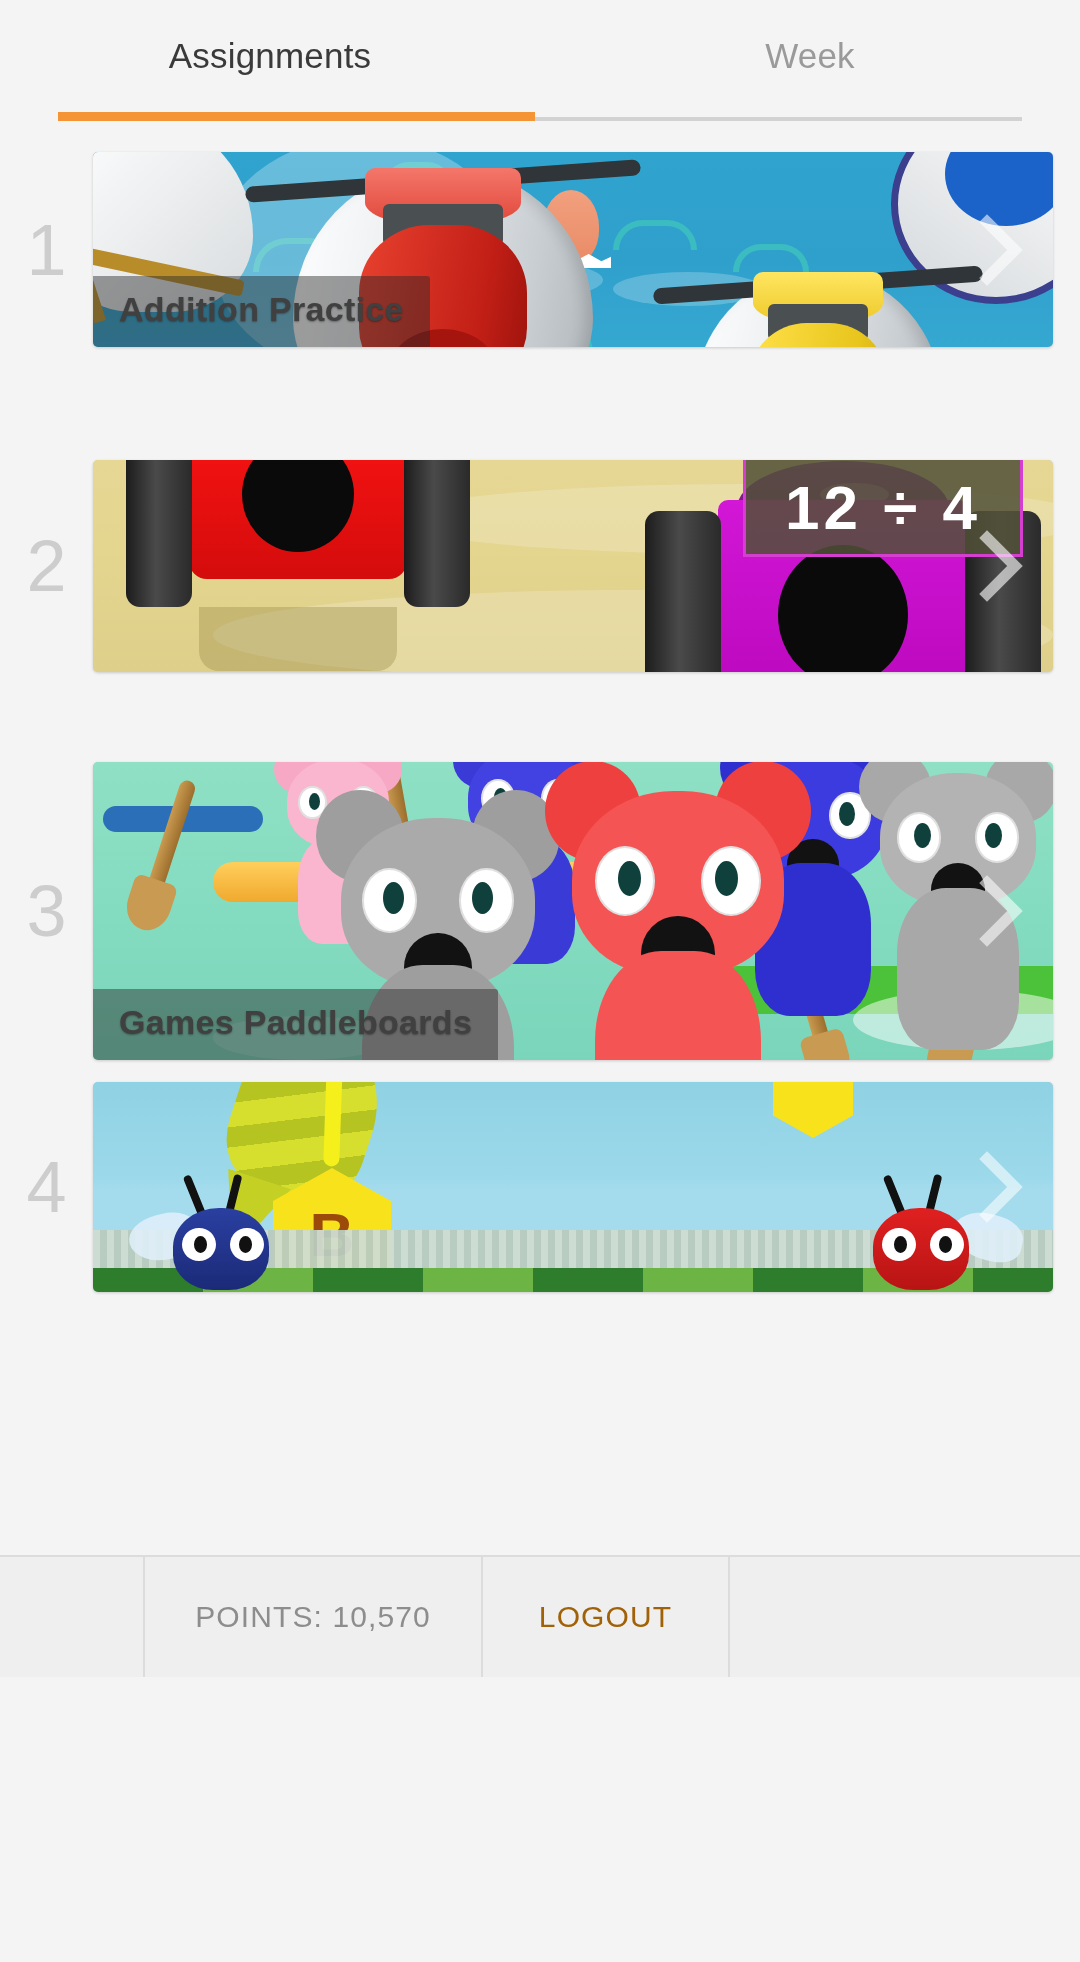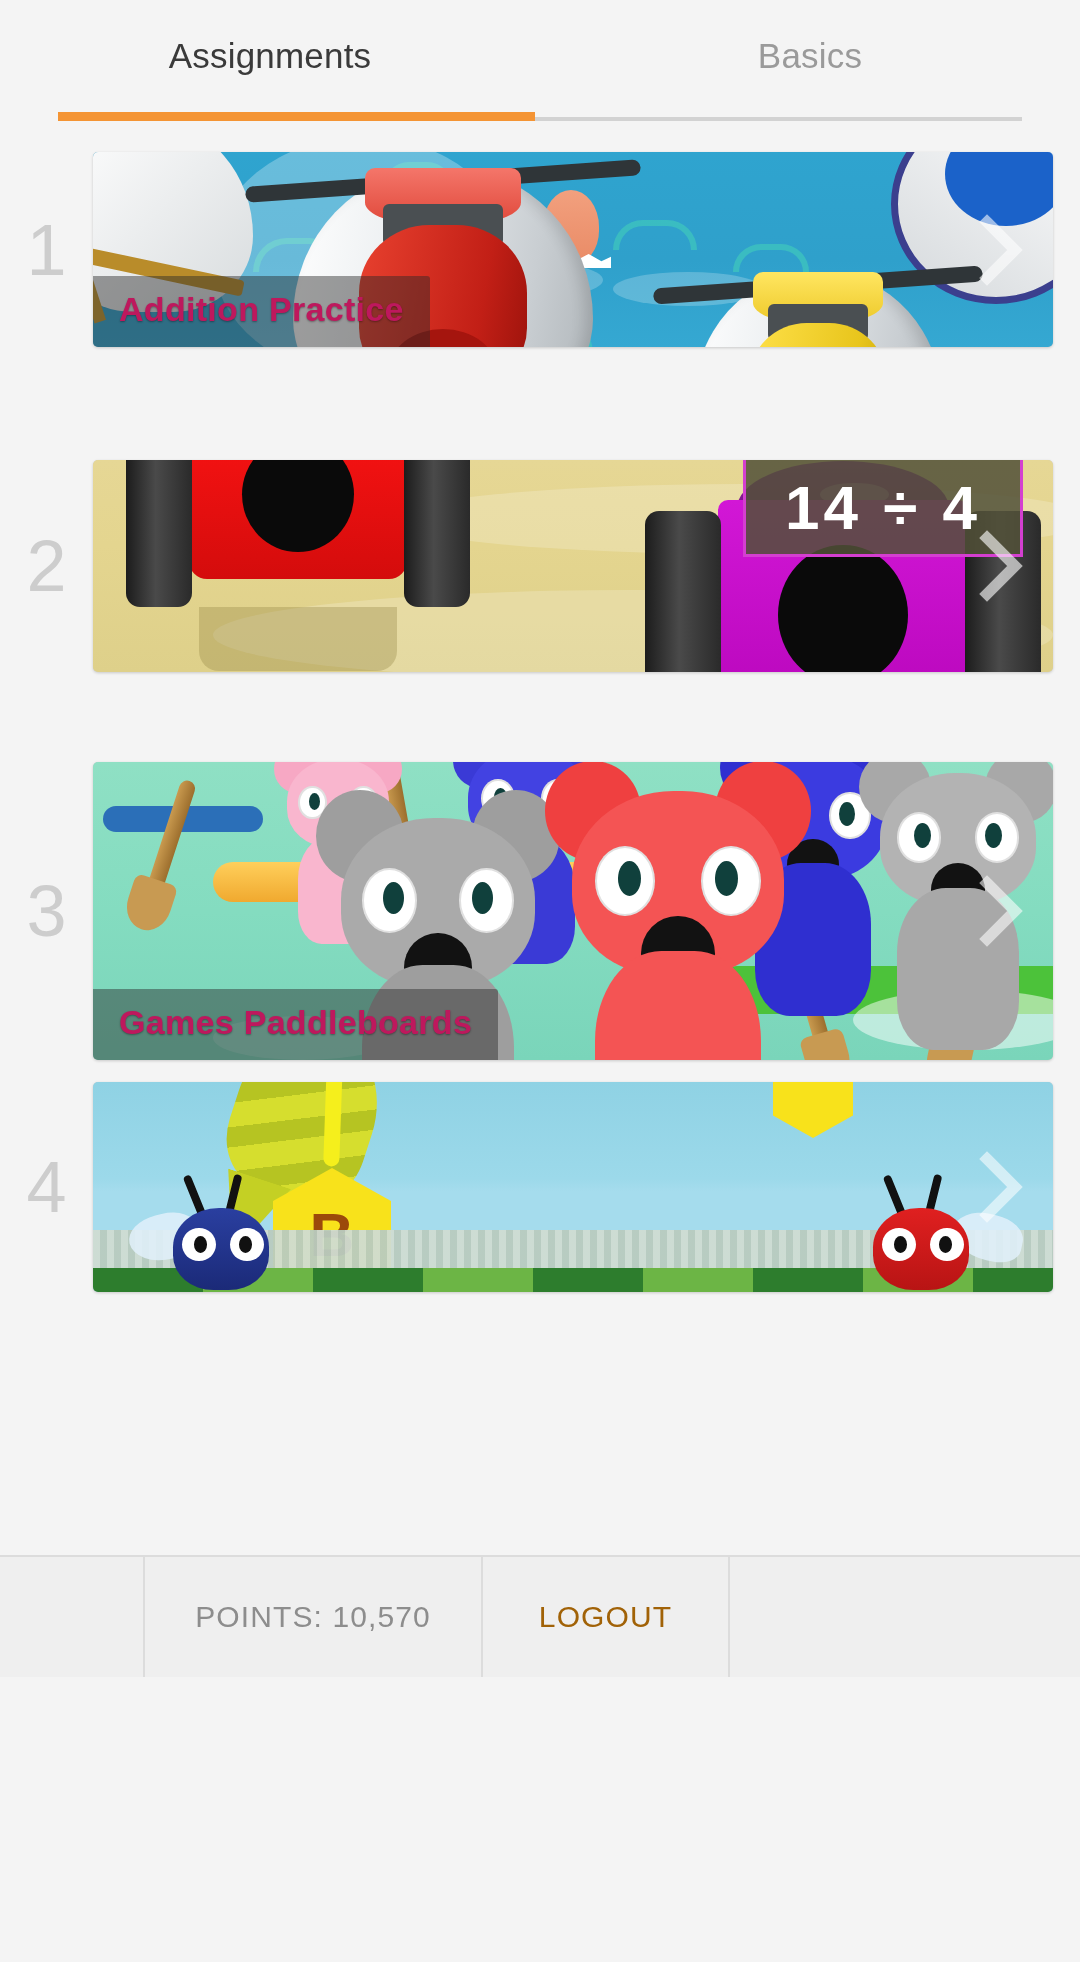--- a/index.html
+++ b/index.html
@@ -34,21 +34,21 @@
   .card {
     position:absolute; left:93px; top:0; width:960px; height:100%;
     border-radius:5px; overflow:hidden;
     box-shadow:0 1px 3px rgba(0,0,0,0.18);
     background:#ccc;
   }
   .card-art { position:absolute; inset:0; overflow:hidden; }
   .card-title {
     position:absolute; left:0; bottom:0;
     padding:14px 26px 18px 26px;
-    color:#be185d; font-size:34px; font-weight:bold;
+    color:#404040; font-size:34px; font-weight:bold;
     background:rgba(40,40,40,0.45);
     letter-spacing:0.3px;
     text-shadow:0 1px 2px rgba(0,0,0,0.35);
     border-top-right-radius:3px;
   }
   .chev {
     position:absolute; right:26px; top:50%; transform:translateY(-50%);
     width:52px; height:72px; opacity:0.72;
   }
   .chev svg { width:100%; height:100%; display:block; }
@@ -175,21 +175,21 @@
   .bb-spacer-r { flex:1; border-right:none; }
 </style>
 </head>
 <body>
 
 <div class="screen">
 
   <div class="tabbar">
     <div class="tabs-row">
       <div class="tab active">Assignments</div>
-      <div class="tab inactive">Basics</div>
+      <div class="tab inactive">Week</div>
     </div>
     <div class="tab-underline-track"></div>
     <div class="tab-underline-active"></div>
   </div>
 
   <div class="card-row" style="top:152px; height:195px;">
     <div class="row-num">1</div>
     <div class="card">
       <div class="card-art art1">
         <div class="cloudy" style="left:330px;top:108px;width:180px;height:40px;"></div>
@@ -248,21 +248,21 @@
             <div class="tire tr"></div>
         </div>
         <div class="buggy buggy-purple">
           <div class="canopy"></div>
             <div class="glint"></div>
           <div class="body"></div>
           <div class="cockpit"></div>
           <div class="tire tl"></div>
             <div class="tire tr"></div>
         </div>
-        <div class="mathbox">14 ÷ 4</div>
+        <div class="mathbox">12 ÷ 4</div>
       </div>
       <div class="chev">
         <svg viewBox="0 0 52 72">
             <polyline points="12,8 40,36 12,64" fill="none" stroke="#ffffff" stroke-width="11" stroke-linecap="square" opacity="0.85"></polyline>
           </svg>
       </div>
     </div>
   </div>
 
   <div class="card-row" style="top:762px; height:298px;">

